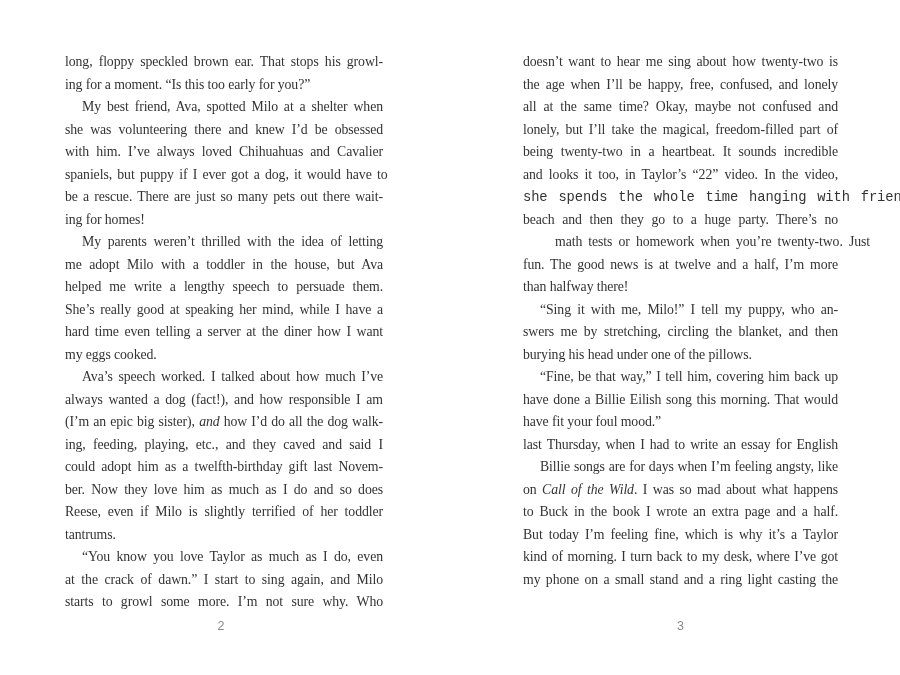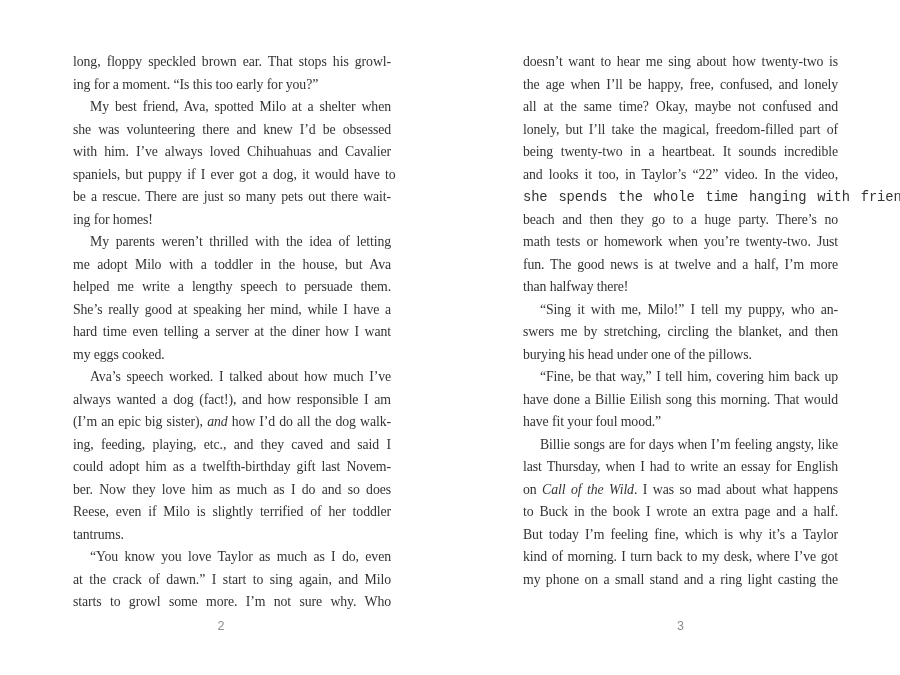--- a/index.html
+++ b/index.html
@@ -18,21 +18,21 @@
   .page-right { left: 450px; }
 
   .text-column {
     position: absolute;
     top: 51px;
     font-size: 13.8px;
     line-height: 22.5px;
     letter-spacing: -0.1px;
     text-align: left;
   }
-  .page-left  .text-column { left: 73px;  width: 318px; font-family: Liberation Serif, serif; }
+  .page-left  .text-column { left: 65px;  width: 318px; font-family: Liberation Serif, serif; }
   .page-right .text-column { left: 73px;  width: 315px; }
 
   .line { height: 22.5px; white-space: nowrap; }
   .line-inner { display: inline-block; white-space: pre; }
   .line.indent { padding-left: 17px; }
   .italic { font-style: italic; }
 
   .folio {
     position: absolute;
     top: 619px;
@@ -83,31 +83,31 @@
   <section class="page page-right">
     <div class="text-column">
         <div class="line"><span class="line-inner" style="word-spacing: 2.35417px;"><span>doesn’t want to hear me sing about how twenty-two is</span></span></div>
         <div class="line"><span class="line-inner" style="word-spacing: 2.75174px;"><span>the age when I’ll be happy, free, confused, and lonely</span></span></div>
         <div class="line"><span class="line-inner" style="word-spacing: 3.64236px;"><span>all at the same time? Okay, maybe not confused and</span></span></div>
         <div class="line"><span class="line-inner" style="word-spacing: 2.75px;"><span>lonely, but I’ll take the magical, freedom-filled part of</span></span></div>
         <div class="line"><span class="line-inner" style="word-spacing: 4.26786px; text-align: right;"><span>being twenty-two in a heartbeat. It sounds incredible</span></span></div>
         <div class="line"><span class="line-inner" style="word-spacing: 2.88281px;"><span>and looks it too, in Taylor’s “22” video. In the video,</span></span></div>
         <div class="line"><span class="line-inner" style="word-spacing: 2.67882px; font-family: Liberation Mono, monospace;"><span>she spends the whole time hanging with friends at the</span></span></div>
         <div class="line"><span class="line-inner" style="word-spacing: 4.26094px;"><span>beach and then they go to a huge party. There’s no</span></span></div>
-        <div class="line"><span class="line-inner" style="word-spacing: 2.81027px;"><span>math tests or homework when you’re twenty-two. Just</span></span></div>
+        <div class="line"><span class="line-inner" style="word-spacing: 2.81027px; margin-left: 32px;"><span>math tests or homework when you’re twenty-two. Just</span></span></div>
         <div class="line"><span class="line-inner" style="word-spacing: 2.5554px;"><span>fun. The good news is at twelve and a half, I’m more</span></span></div>
         <div class="line"><span class="line-inner"><span>than halfway there!</span></span></div>
         <div class="line indent"><span class="line-inner" style="word-spacing: 2.86563px;"><span>“Sing it with me, Milo!” I tell my puppy, who an-</span></span></div>
         <div class="line"><span class="line-inner" style="word-spacing: 3.26758px; text-align: center;"><span>swers me by stretching, circling the blanket, and then</span></span></div>
         <div class="line"><span class="line-inner"><span>burying his head under one of the pillows.</span></span></div>
         <div class="line indent"><span class="line-inner" style="word-spacing: 1.2625px;"><span>“Fine, be that way,” I tell him, covering him back up</span></span></div>
         <div class="line"><span class="line-inner" style="word-spacing: 1.31944px;"><span>have done a Billie Eilish song this morning. That would</span></span></div>
         <div class="line"><span class="line-inner"><span>have fit your foul mood.”</span></span></div>
+        <div class="line"><span class="line-inner" style="word-spacing: 1.77969px;"><span>last Thursday, when I had to write an essay for English</span></span></div>
         <div class="line indent"><span class="line-inner" style="word-spacing: 0.529514px;"><span>Billie songs are for days when I’m feeling angsty, like</span></span></div>
-        <div class="line"><span class="line-inner" style="word-spacing: 1.77969px;"><span>last Thursday, when I had to write an essay for English</span></span></div>
         <div class="line"><span class="line-inner" style="word-spacing: 2.14347px;"><span>on </span><span class="italic">Call of the Wild</span><span>. I was so mad about what happens</span></span></div>
         <div class="line"><span class="line-inner" style="word-spacing: 2.52344px;"><span>to Buck in the book I wrote an extra page and a half.</span></span></div>
         <div class="line"><span class="line-inner" style="word-spacing: 2.69531px;"><span>But today I’m feeling fine, which is why it’s a Taylor</span></span></div>
         <div class="line"><span class="line-inner" style="word-spacing: 1.16477px;"><span>kind of morning. I turn back to my desk, where I’ve got</span></span></div>
         <div class="line"><span class="line-inner" style="word-spacing: 2.06108px;"><span>my phone on a small stand and a ring light casting the</span></span></div>
       </div>
     <div class="folio">3</div>
   </section>
 
 </div>

